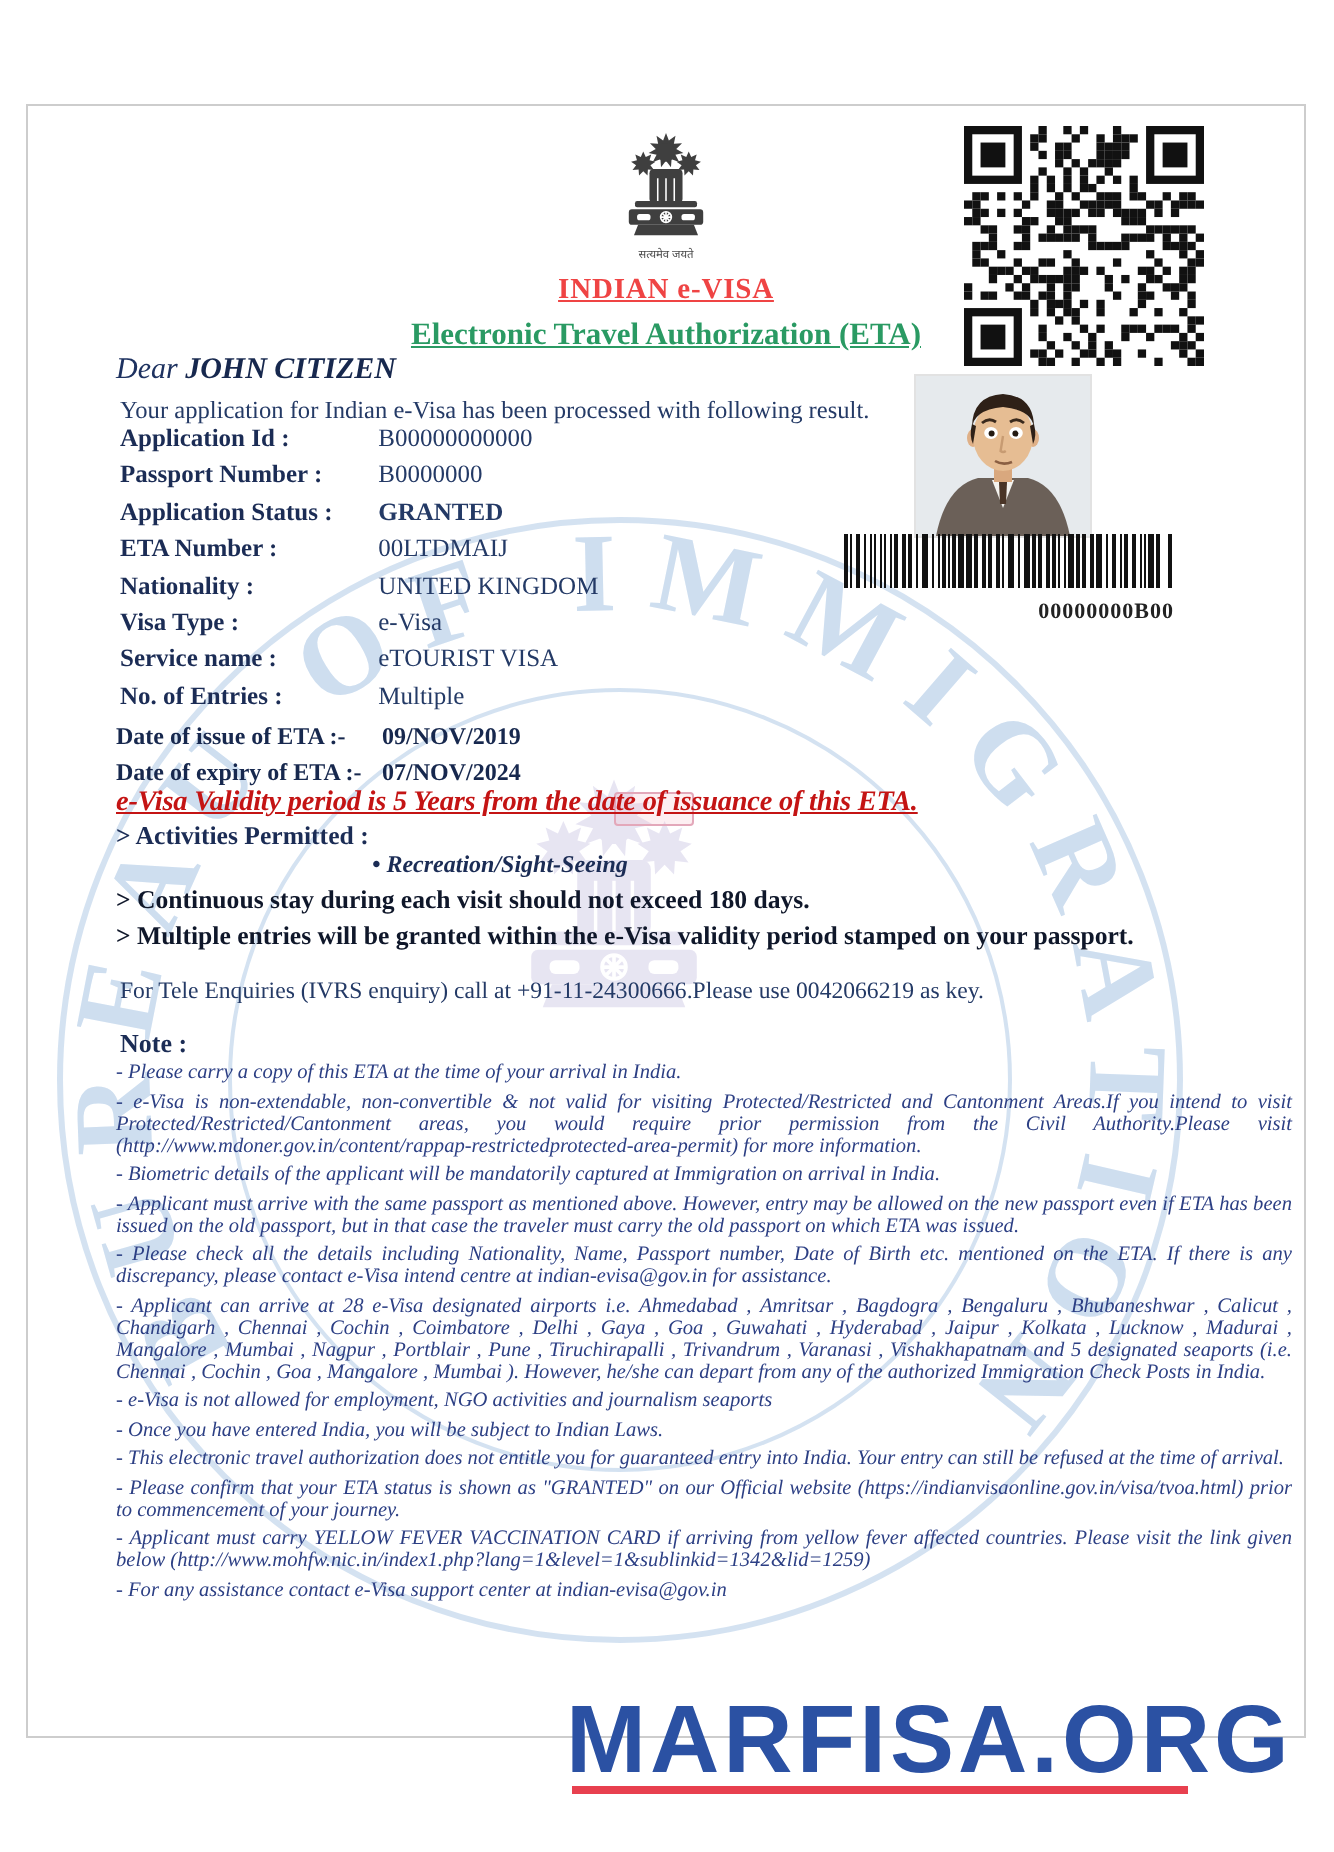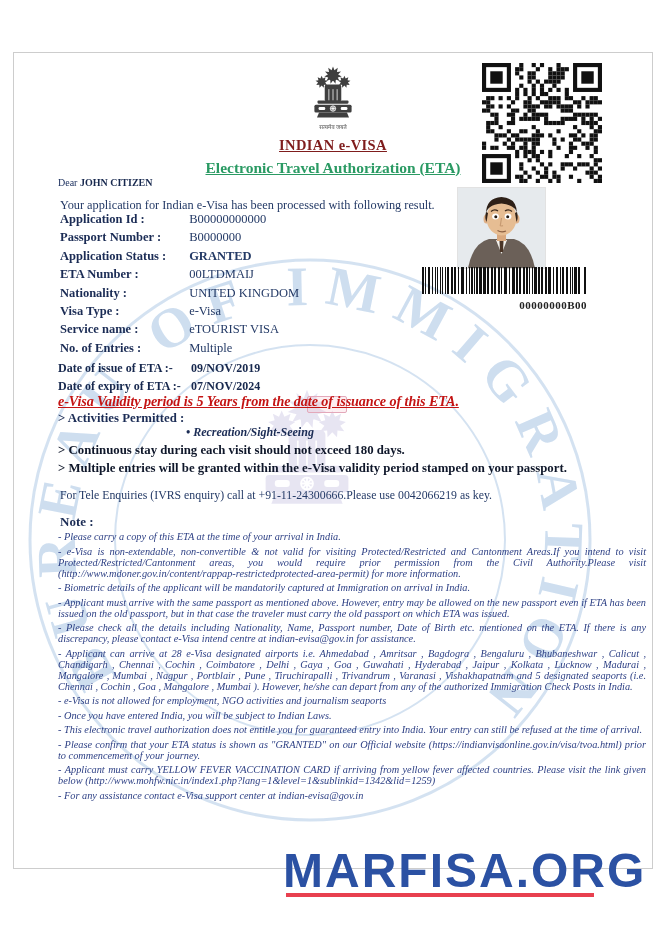--- a/index.html
+++ b/index.html
@@ -4,23 +4,23 @@
 <style>
   html,body{margin:0;padding:0;background:#ffffff;}
   body{width:667px;height:926px;font-family:"Liberation Serif",serif;}
   .canvas{position:relative;width:667px;height:926px;overflow:hidden;background:#fff;}
   .page{position:absolute;left:13px;top:52px;width:638px;height:815px;border:1px solid #cdcdcd;z-index:0;}
   .watermark{position:absolute;left:0;top:0;z-index:1;pointer-events:none;}
   .watermark text{font-family:"Liberation Serif",serif;font-weight:bold;font-size:56px;fill:#c2d6ec;letter-spacing:15px;opacity:.8;}
   .content,.abs{position:absolute;z-index:2;}
   .centered{left:13px;width:640px;text-align:center;}
   .emblem{position:absolute;left:302px;top:60px;z-index:2;}
-  .title{top:137px;color:#7f1d1d;font-weight:bold;font-size:14.5px;text-decoration:underline;letter-spacing:.4px;}
+  .title{top:137px;color:#ef4444;font-weight:bold;font-size:14.5px;text-decoration:underline;letter-spacing:.4px;}
   .subtitle{top:159px;color:#2a9a63;font-weight:bold;font-size:15.5px;text-decoration:underline;}
-  .greeting{left:58px;top:177px;font-size:10px;color:#1e3260;}
+  .greeting{left:58px;top:177px;font-size:15px;color:#1e3260;font-style:italic;}
   .greeting b{color:#17284e;}
   .intro{left:60px;top:198px;font-size:12.3px;color:#243a66;}
   .fields{left:60px;top:212px;font-size:12.5px;color:#243a66;}
   .field-row{height:18.4px;}
   .flabel{display:inline-block;width:126px;font-weight:bold;color:#1b2c55;}
   .fvalue.strong{font-weight:bold;}
   .dates{left:58px;top:361px;font-size:12px;color:#17284e;font-weight:bold;}
   .date-row{height:18px;}
   .dlabel{display:inline-block;width:130px;}
   .notice{left:58px;top:393px;font-size:14.2px;font-weight:bold;font-style:italic;color:#c41414;text-decoration:underline;letter-spacing:-.1px;}

